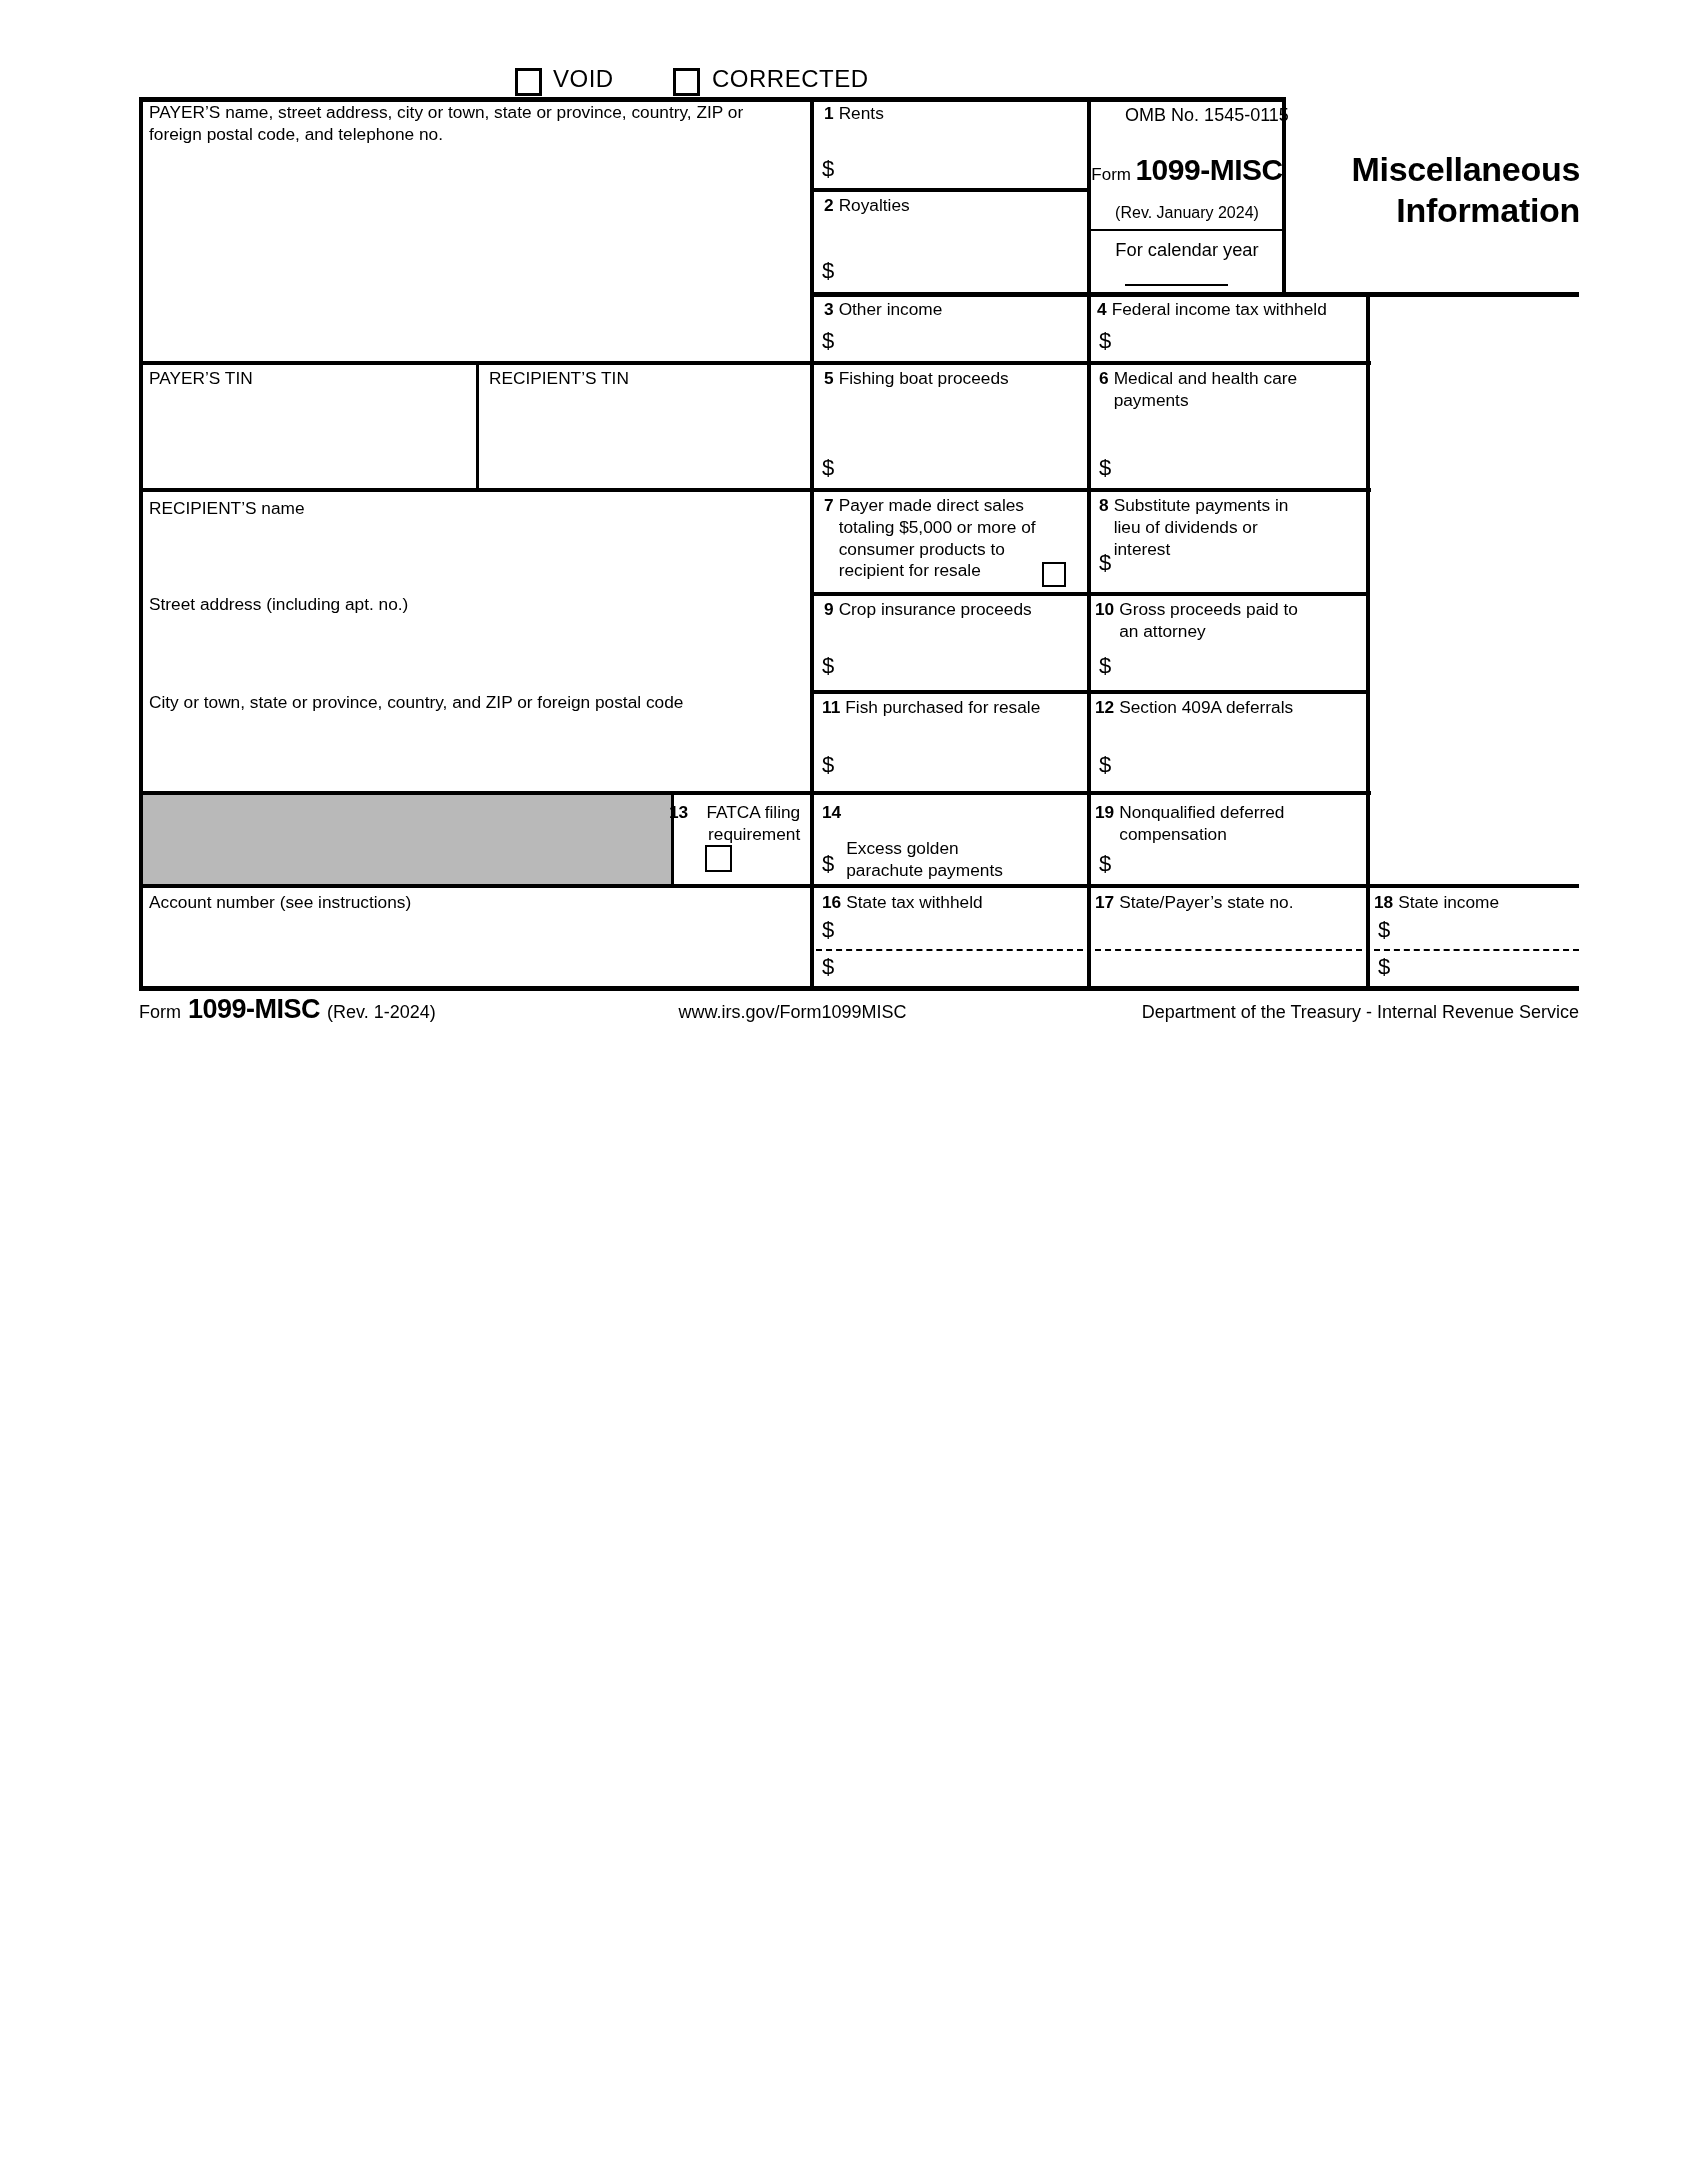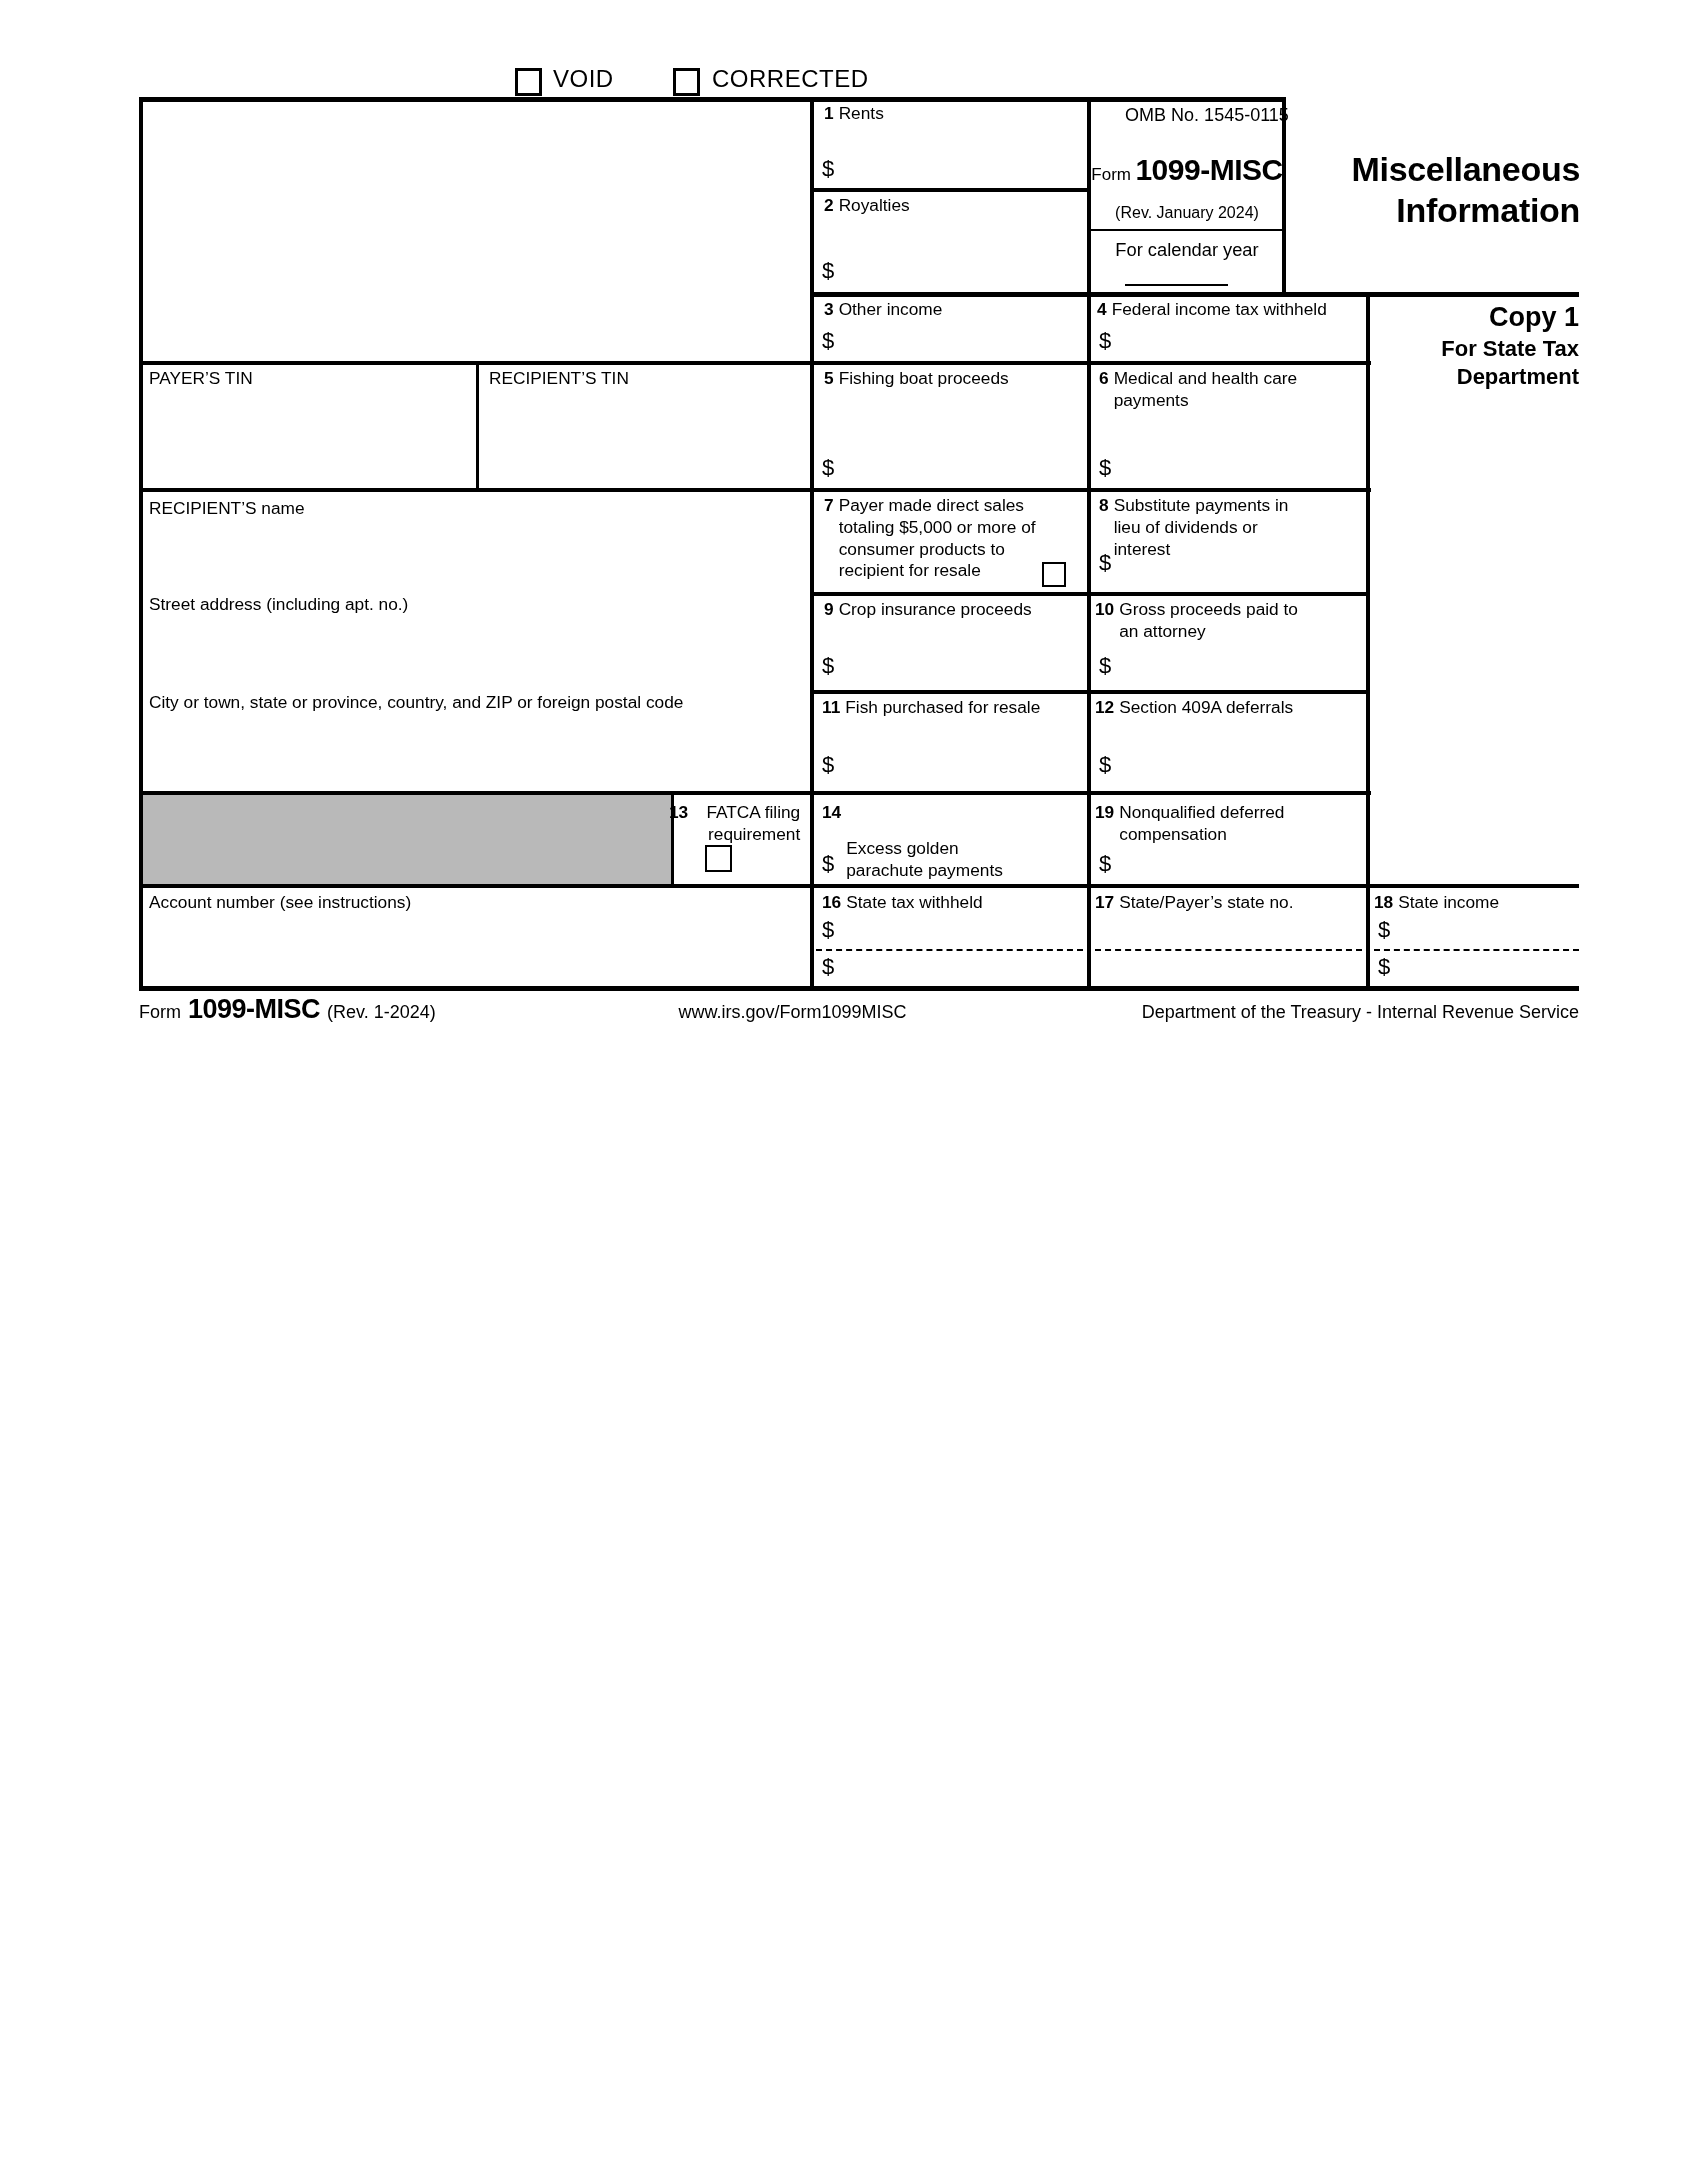--- a/index.html
+++ b/index.html
@@ -62,44 +62,40 @@
   <div class="vline" style="left:671px;top:791px;width:3px;height:97px;"></div>
   <div class="vline" style="left:810px;top:97px;width:4px;height:894px;"></div>
   <div class="vline" style="left:1087px;top:97px;width:4px;height:894px;"></div>
   <div class="vline" style="left:1282px;top:97px;width:4px;height:199px;"></div>
   <div class="vline" style="left:1366px;top:292px;width:4px;height:699px;"></div>
 
   <div class="dash" style="left:816px;top:949px;width:267px;"></div>
   <div class="dash" style="left:1095px;top:949px;width:267px;"></div>
   <div class="dash" style="left:1374px;top:949px;width:205px;"></div>
 
+  <div class="lab" style="left:149px;top:102px;width:648px;">PAYER’S name, street address, city or town, state or province, country, ZIP or foreign postal code, and telephone no.</div>
   <div class="lab" style="left:149px;top:368px;">PAYER’S TIN</div>
   <div class="lab" style="left:489px;top:368px;">RECIPIENT’S TIN</div>
   <div class="lab" style="left:149px;top:498px;">RECIPIENT’S name</div>
   <div class="lab" style="left:149px;top:594px;">Street address (including apt. no.)</div>
   <div class="lab" style="left:149px;top:692px;">City or town, state or province, country, and ZIP or foreign postal code</div>
   <div class="lab" style="left:149px;top:892px;">Account number (see instructions)</div>
 
   <div class="ombbox omb-no" style="top:105px;">OMB No. 1545-0115</div>
   <div class="ombbox" style="top:153px;">
     <span class="form-word">Form</span>
     <span class="form-num-big">1099-MISC</span>
   </div>
   <div class="ombbox rev" style="top:204px;">(Rev. January 2024)</div>
   <div class="ombbox calyear" style="top:239px;">For calendar year</div>
 
   <div class="misctitle" style="top:149px;">
     <div>Miscellaneous</div>
     <div>Information</div>
   </div>
-  <div class="right" style="position:absolute;left:1376px;top:300px;width:203px;">
-    <div class="copy1">Copy 1</div>
-    <div class="copyfor">For State Tax</div>
-    <div class="copyfor">Department</div>
-  </div>
 
   <div class="boxlab" style="left:824px;top:103px;width:257px;">
     <span class="num">1</span>
     <span>Rents</span>
   </div>
   <div class="dollar" style="left:822px;top:158px;">$</div>
 
   <div class="boxlab" style="left:824px;top:195px;width:257px;">
     <span class="num">2</span>
     <span>Royalties</span>

